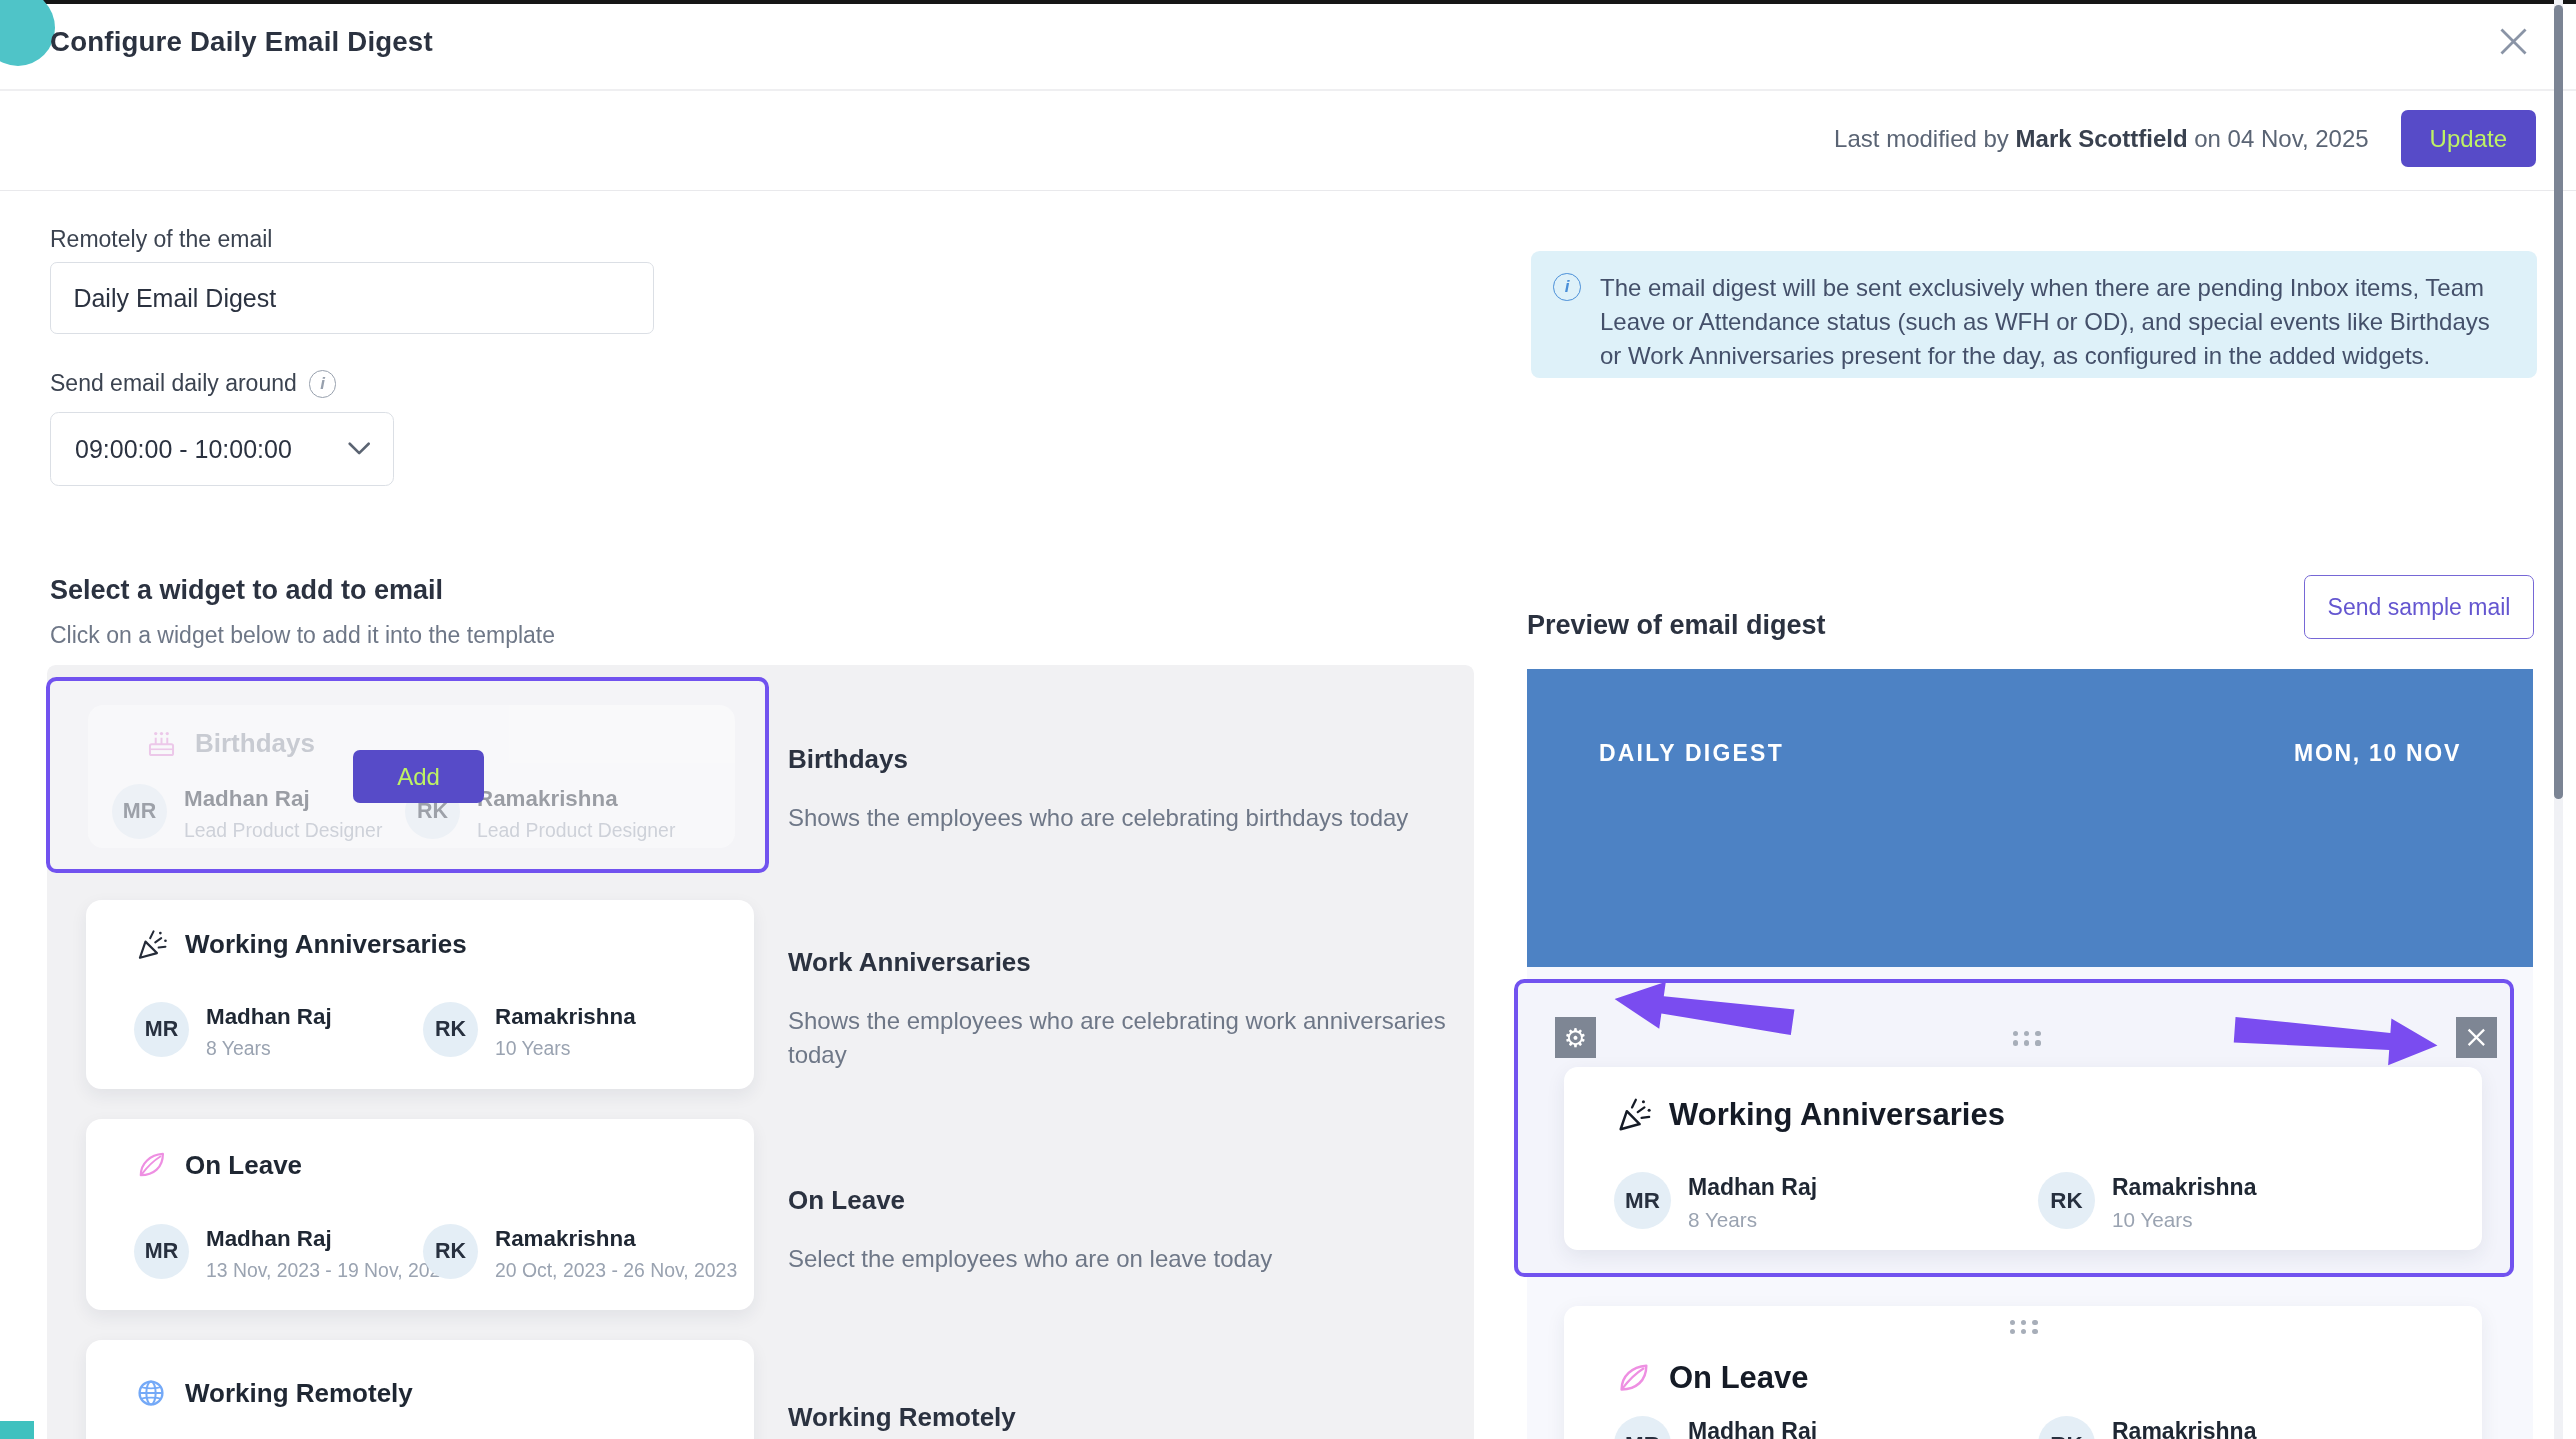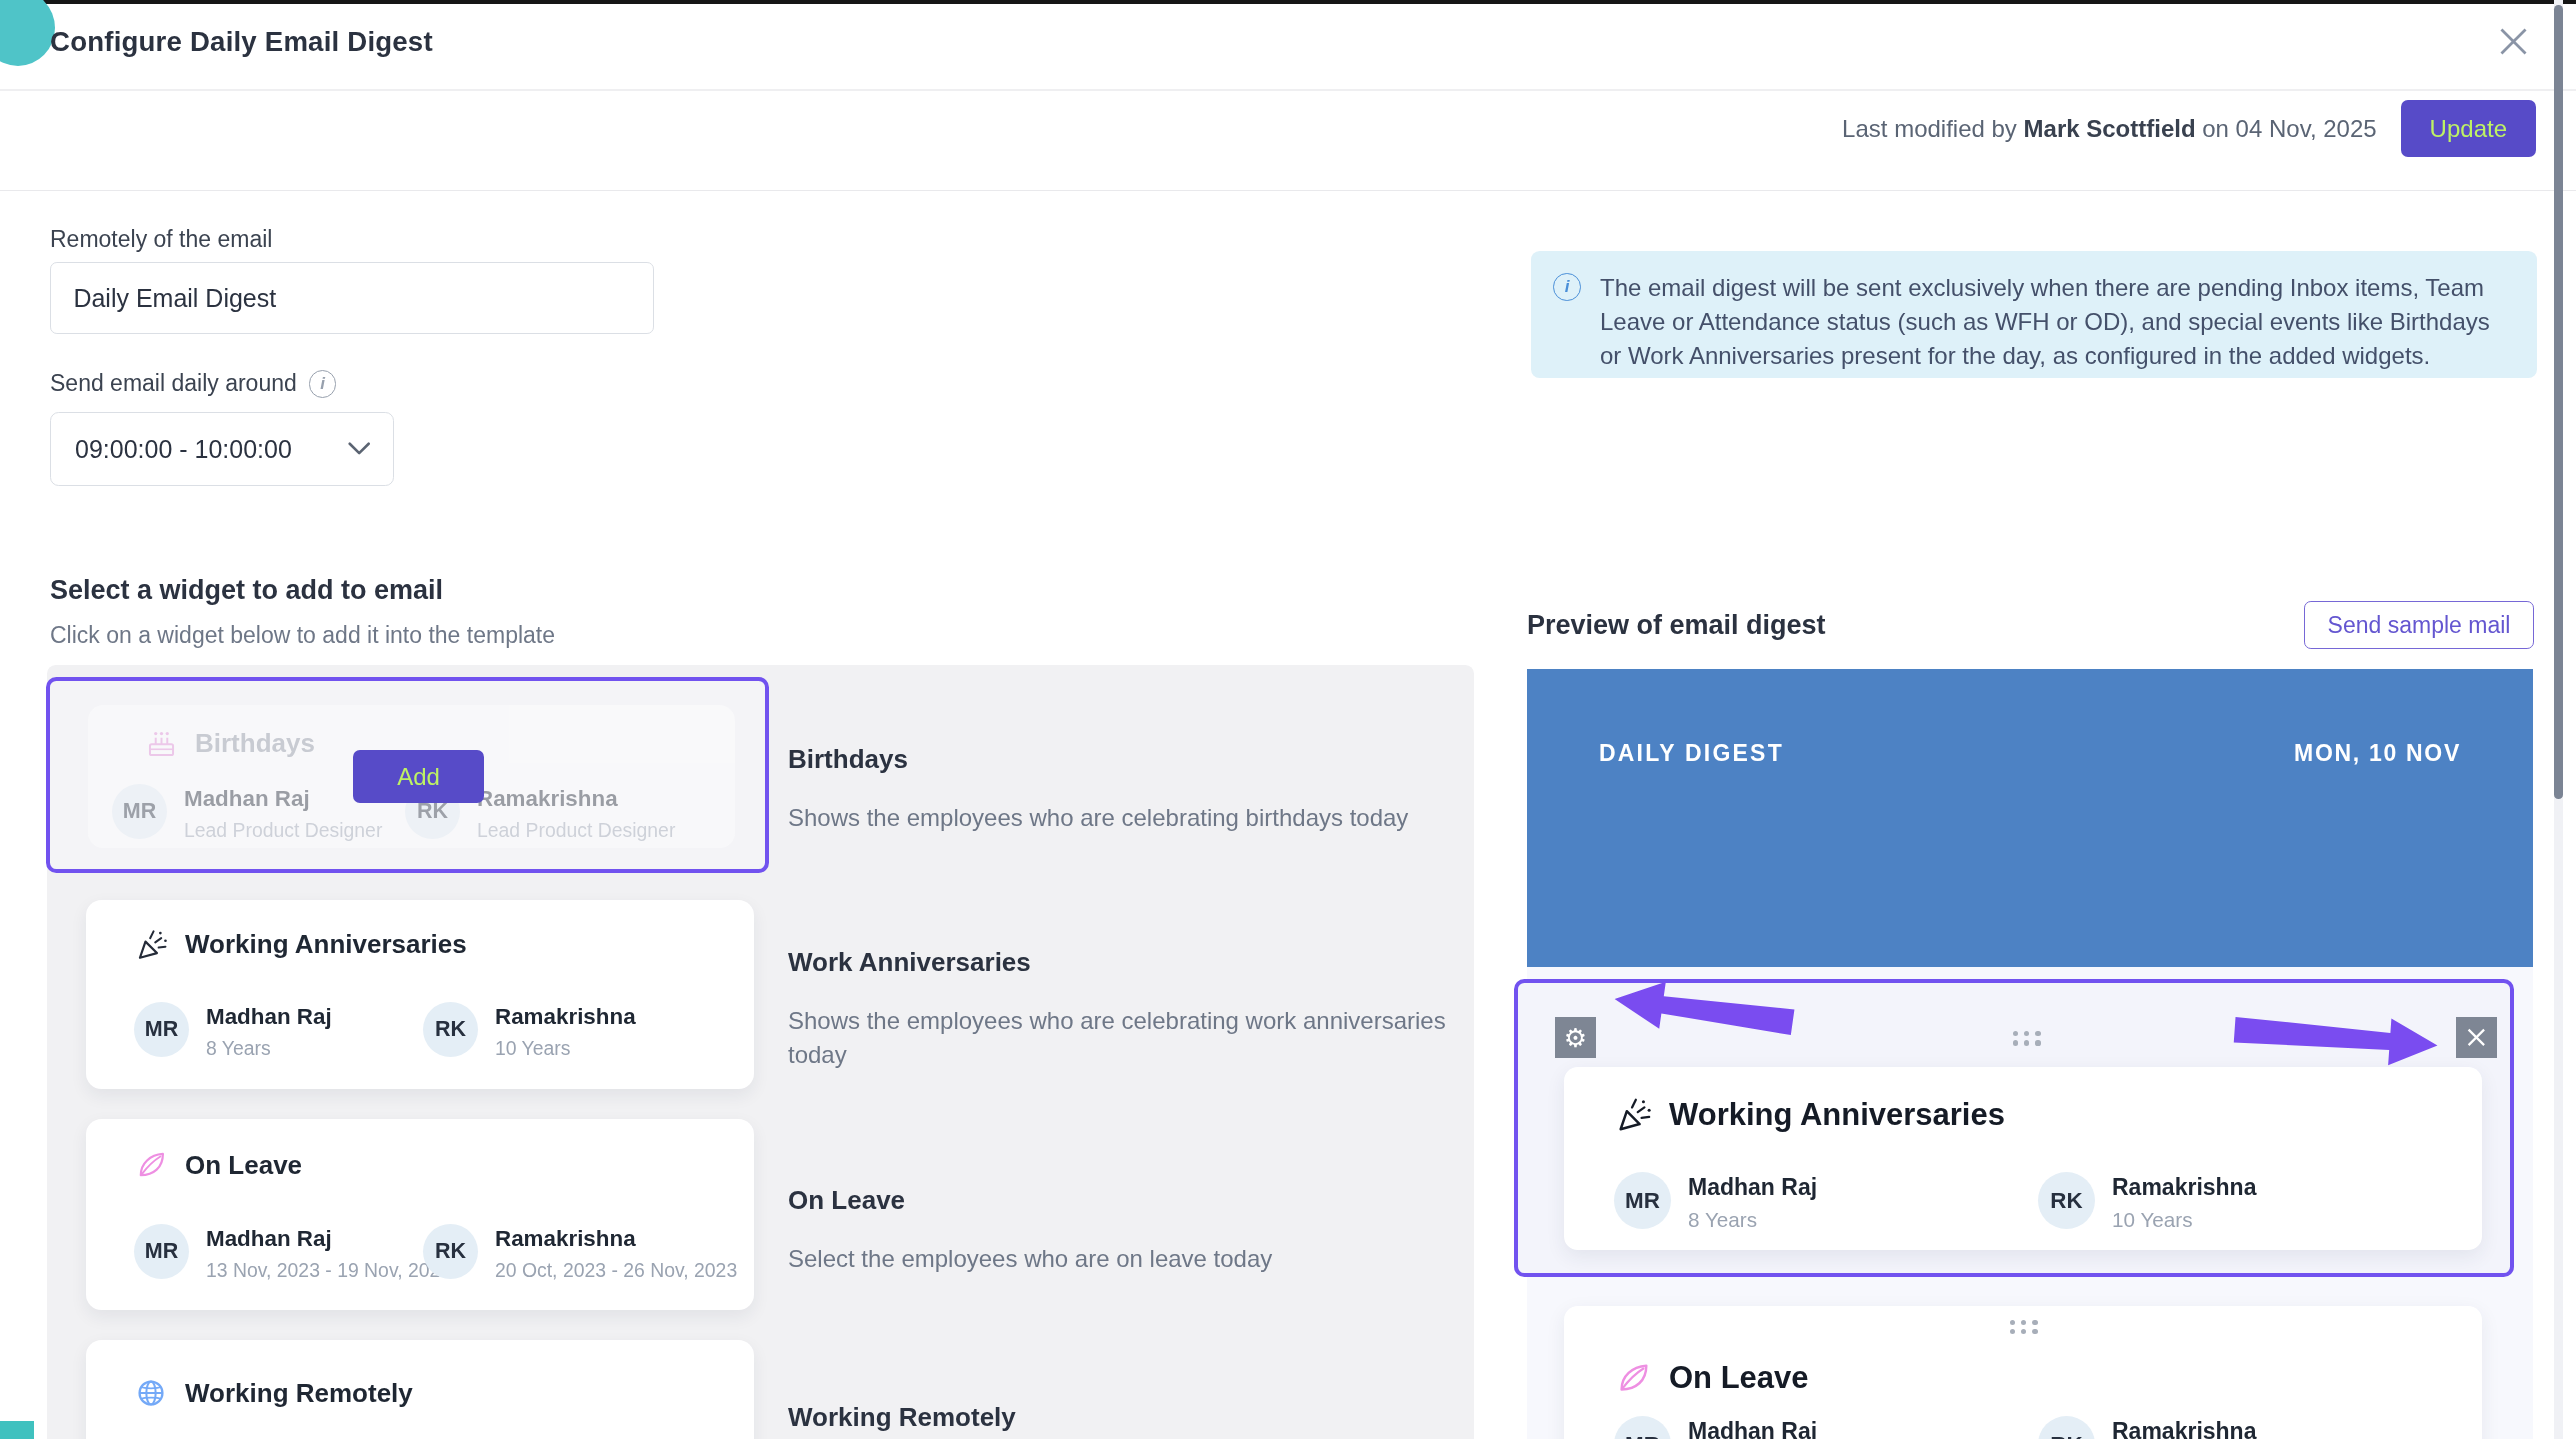--- a/index.html
+++ b/index.html
@@ -9,21 +9,21 @@
   .abs { position:absolute; }
 
   
   .top-strip { left:0; top:0; width:2576px; height:4.3px; background:#161616; }
   .teal-blob { left:-19px; top:-10.3px; width:74px; height:76px; border-radius:50%; background:#4fc4c8; }
   .teal-corner { left:0; top:1421px; width:34px; height:19px; background:#3fc1bf; }
   .modal-title { left:50px; top:26px; font-size:27.6px; font-weight:700; color:#2b3240; letter-spacing:0.2px; }
   .header-close { left:2493px; top:20.7px; width:41px; height:41px; display:flex; align-items:center; justify-content:center; cursor:pointer; }
   .hr1 { left:0; top:89px; width:2576px; height:1.7px; background:#efeff1; }
   .hr2 { left:0; top:190px; width:2576px; height:0.9px; background:#e9e9ec; }
-  .toolbar { right:40px; top:100px; height:57px; display:flex; align-items:center; gap:24px; }
+  .toolbar { right:40px; top:110px; height:57px; display:flex; align-items:center; gap:32px; }
   .lastmod { font-size:24px; color:#5a6474; }
   .lastmod b { color:#39414f; font-weight:700; }
   .btn-primary { min-width:131px; height:57px; background:#574bc8; color:#bef264; border:none; border-radius:6.9px; font-size:24px; font-family:inherit; display:flex; align-items:center; justify-content:center; padding:0 29px; cursor:pointer; }
 
   
   .field-label { font-size:23px; color:#3b4350; }
   .text-input { left:50px; top:262px; width:604px; height:72px; border:1.7px solid #dbdfe5; border-radius:6.9px; font-size:25px; color:#2b3240; padding:0 22.4px; font-family:inherit; background:#fff; }
   .schedule-row { left:50px; top:370px; display:flex; align-items:center; gap:12px; }
   .info-i { width:27.6px; height:27.6px; border:1.7px solid #97a0ad; border-radius:50%; color:#97a0ad; font-size:17px; display:flex; align-items:center; justify-content:center; font-style:italic; font-weight:700; }
   .select { left:50px; top:412px; width:344px; height:74px; border:1.7px solid #dbdfe5; border-radius:8.6px; background:#fff; display:flex; align-items:center; justify-content:space-between; padding:0 22.4px 0 24px; cursor:pointer; }
@@ -49,21 +49,21 @@
   .select-box { border:4.3px solid #7152ef; border-radius:10.3px; background:#f4f4f7; }
   .faded { opacity:.42; }
   .faded .card-title { color:#8d93a0; }
 
   
   .desc-title { font-size:26px; font-weight:600; color:#2b3240; }
   .desc-body { font-size:24px; line-height:34px; color:#6e7787; width:672px; }
 
   
   .preview-title { left:1527px; top:610px; font-size:27px; font-weight:700; color:#2b3240; }
-  .btn-outline { left:2304px; top:601px; width:230px; height:48px; border:1.7px solid #7667d6; border-radius:6.9px; background:#fff; color:#6456d0; font-size:23px; font-family:inherit; display:flex; align-items:center; justify-content:center; cursor:pointer; }
+  .btn-outline { left:2304px; top:575px; width:230px; height:64px; border:1.7px solid #7667d6; border-radius:6.9px; background:#fff; color:#6456d0; font-size:23px; font-family:inherit; display:flex; align-items:center; justify-content:center; cursor:pointer; }
   .banner { left:1527px; top:669px; width:1006px; height:314px; background:#4d82c4; }
   .banner-label { position:absolute; left:72px; top:71px; font-size:23px; font-weight:700; letter-spacing:2.2px; color:#fff; }
   .banner-date { position:absolute; right:72px; top:71px; font-size:23px; font-weight:700; letter-spacing:1.7px; color:#fff; }
   .banner-greeting { position:absolute; left:0; right:0; top:152px; text-align:center; font-size:49px; font-weight:700; color:#fff; }
   .preview-body { left:1527px; top:967px; width:1006px; height:473px; background:#f7f8fd; }
   .purple-box { left:1514px; top:979px; width:1000px; height:298px; border:4.3px solid #7152ef; border-radius:10.3px; background:#f3f4fb; }
   .tool-sq { width:41px; height:41px; background:#7e8694; display:flex; align-items:center; justify-content:center; cursor:pointer; }
   .gear-glyph { color:#fff; font-size:26px; line-height:1; }
   .dots { display:grid; grid-template-columns:repeat(3,5.2px); grid-template-rows:repeat(2,5.2px); gap:4.3px 6px; cursor:grab; }
   .dots i { width:5.2px; height:5.2px; border-radius:50%; background:#a7aeb9; }

